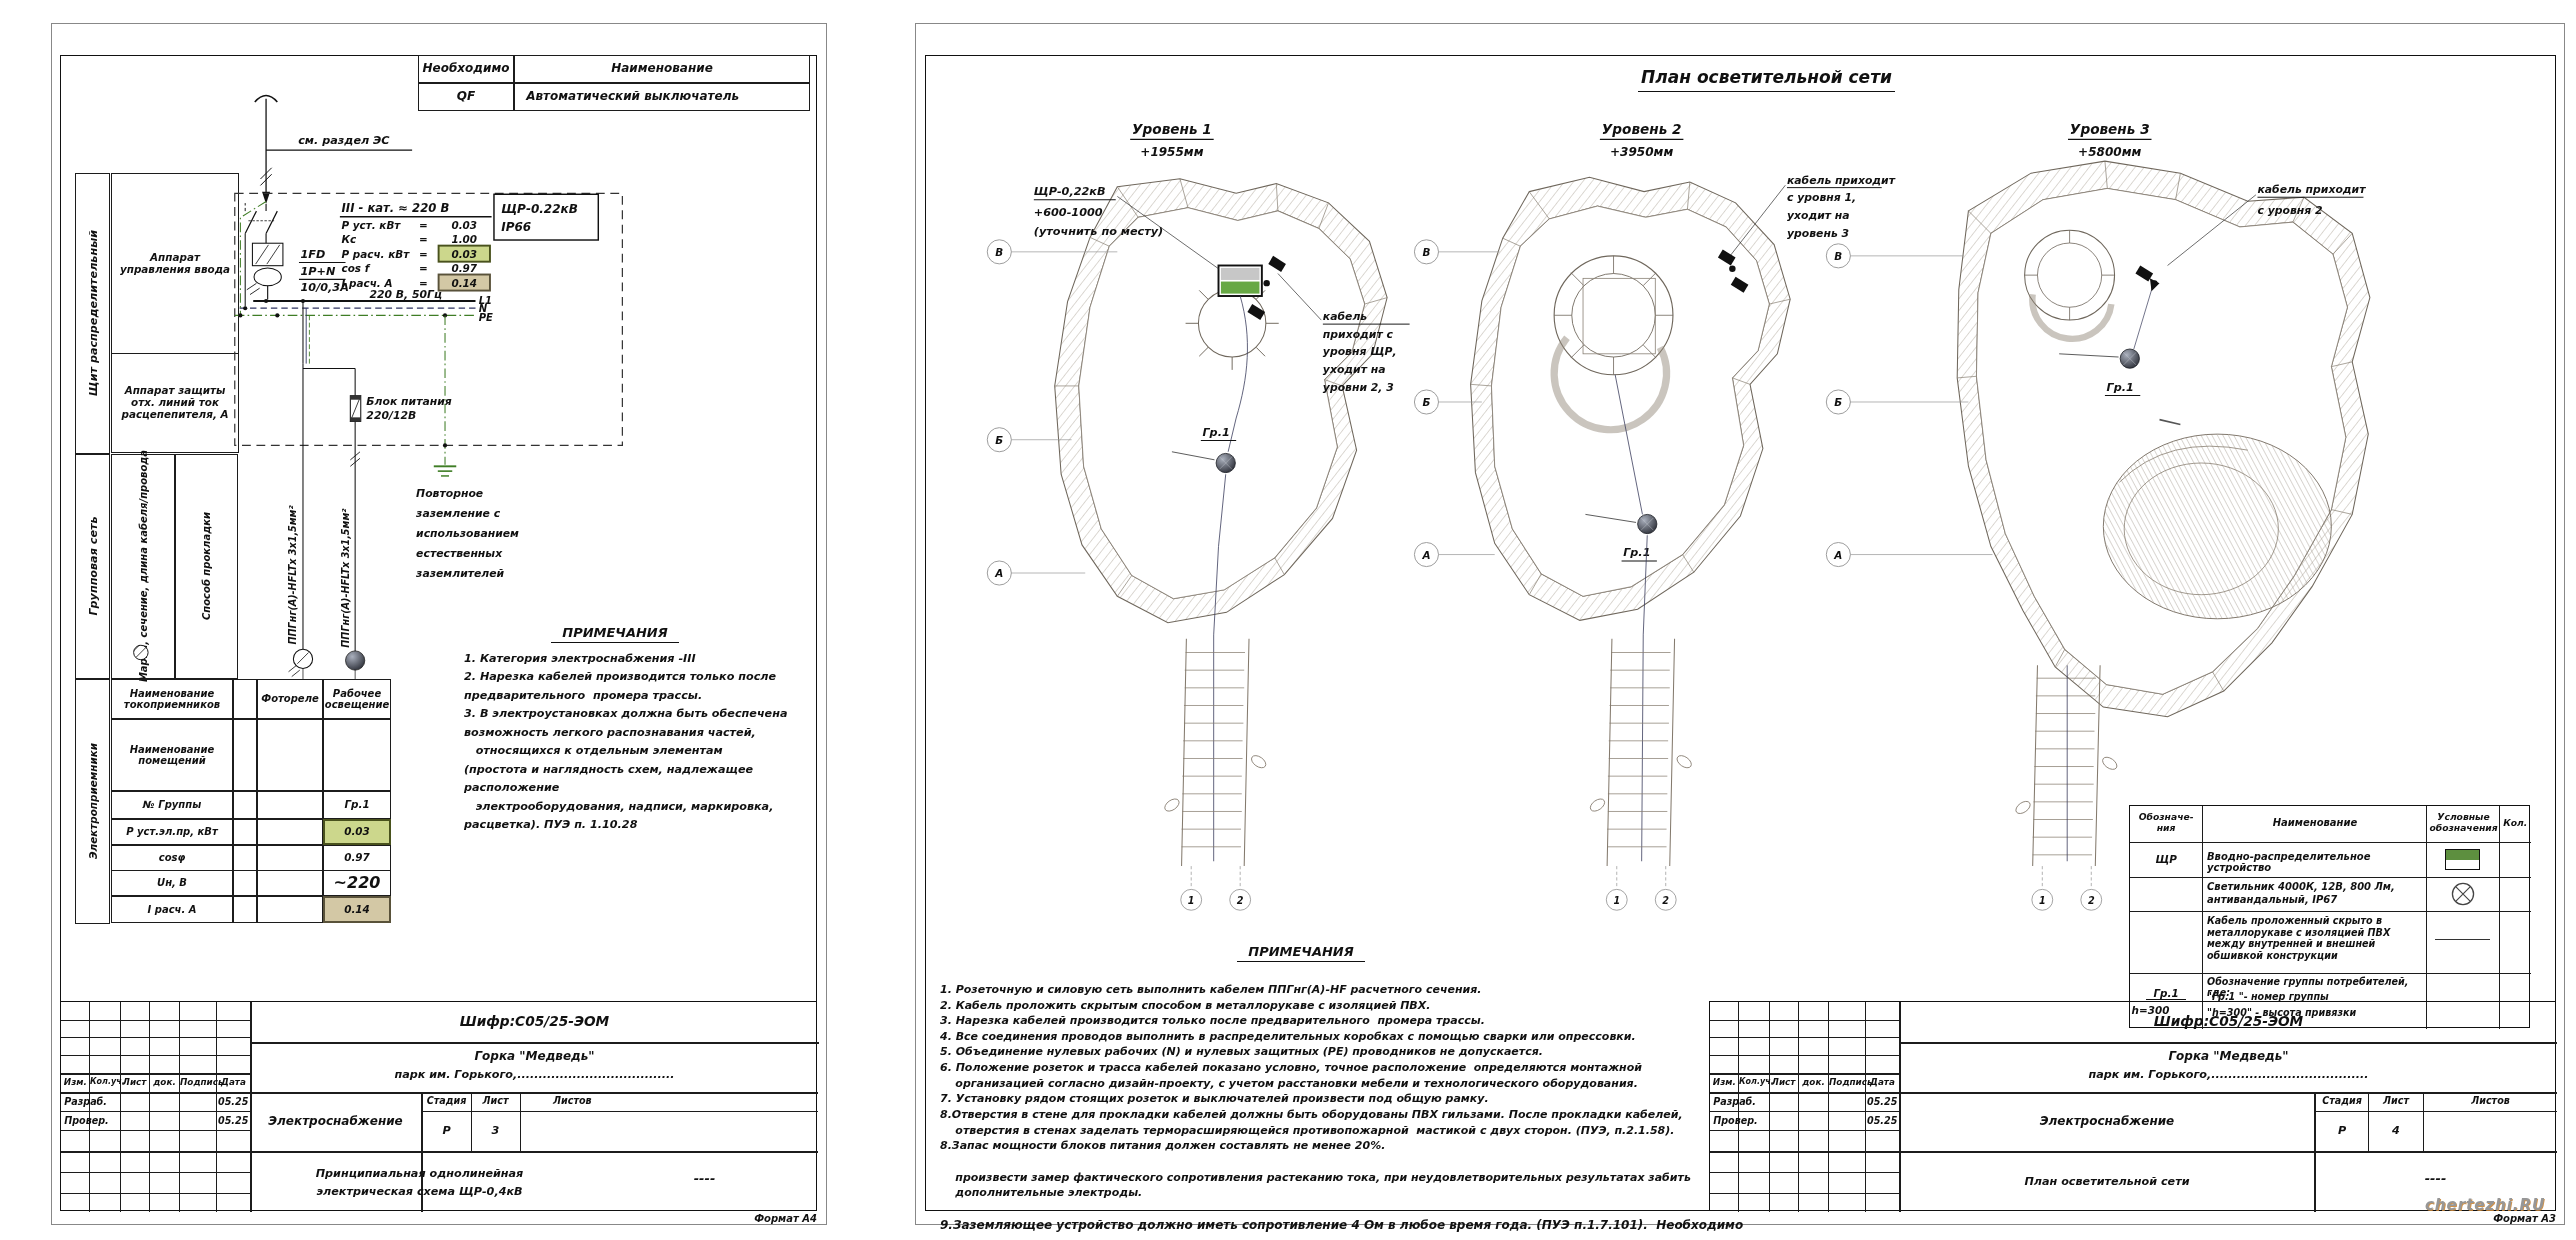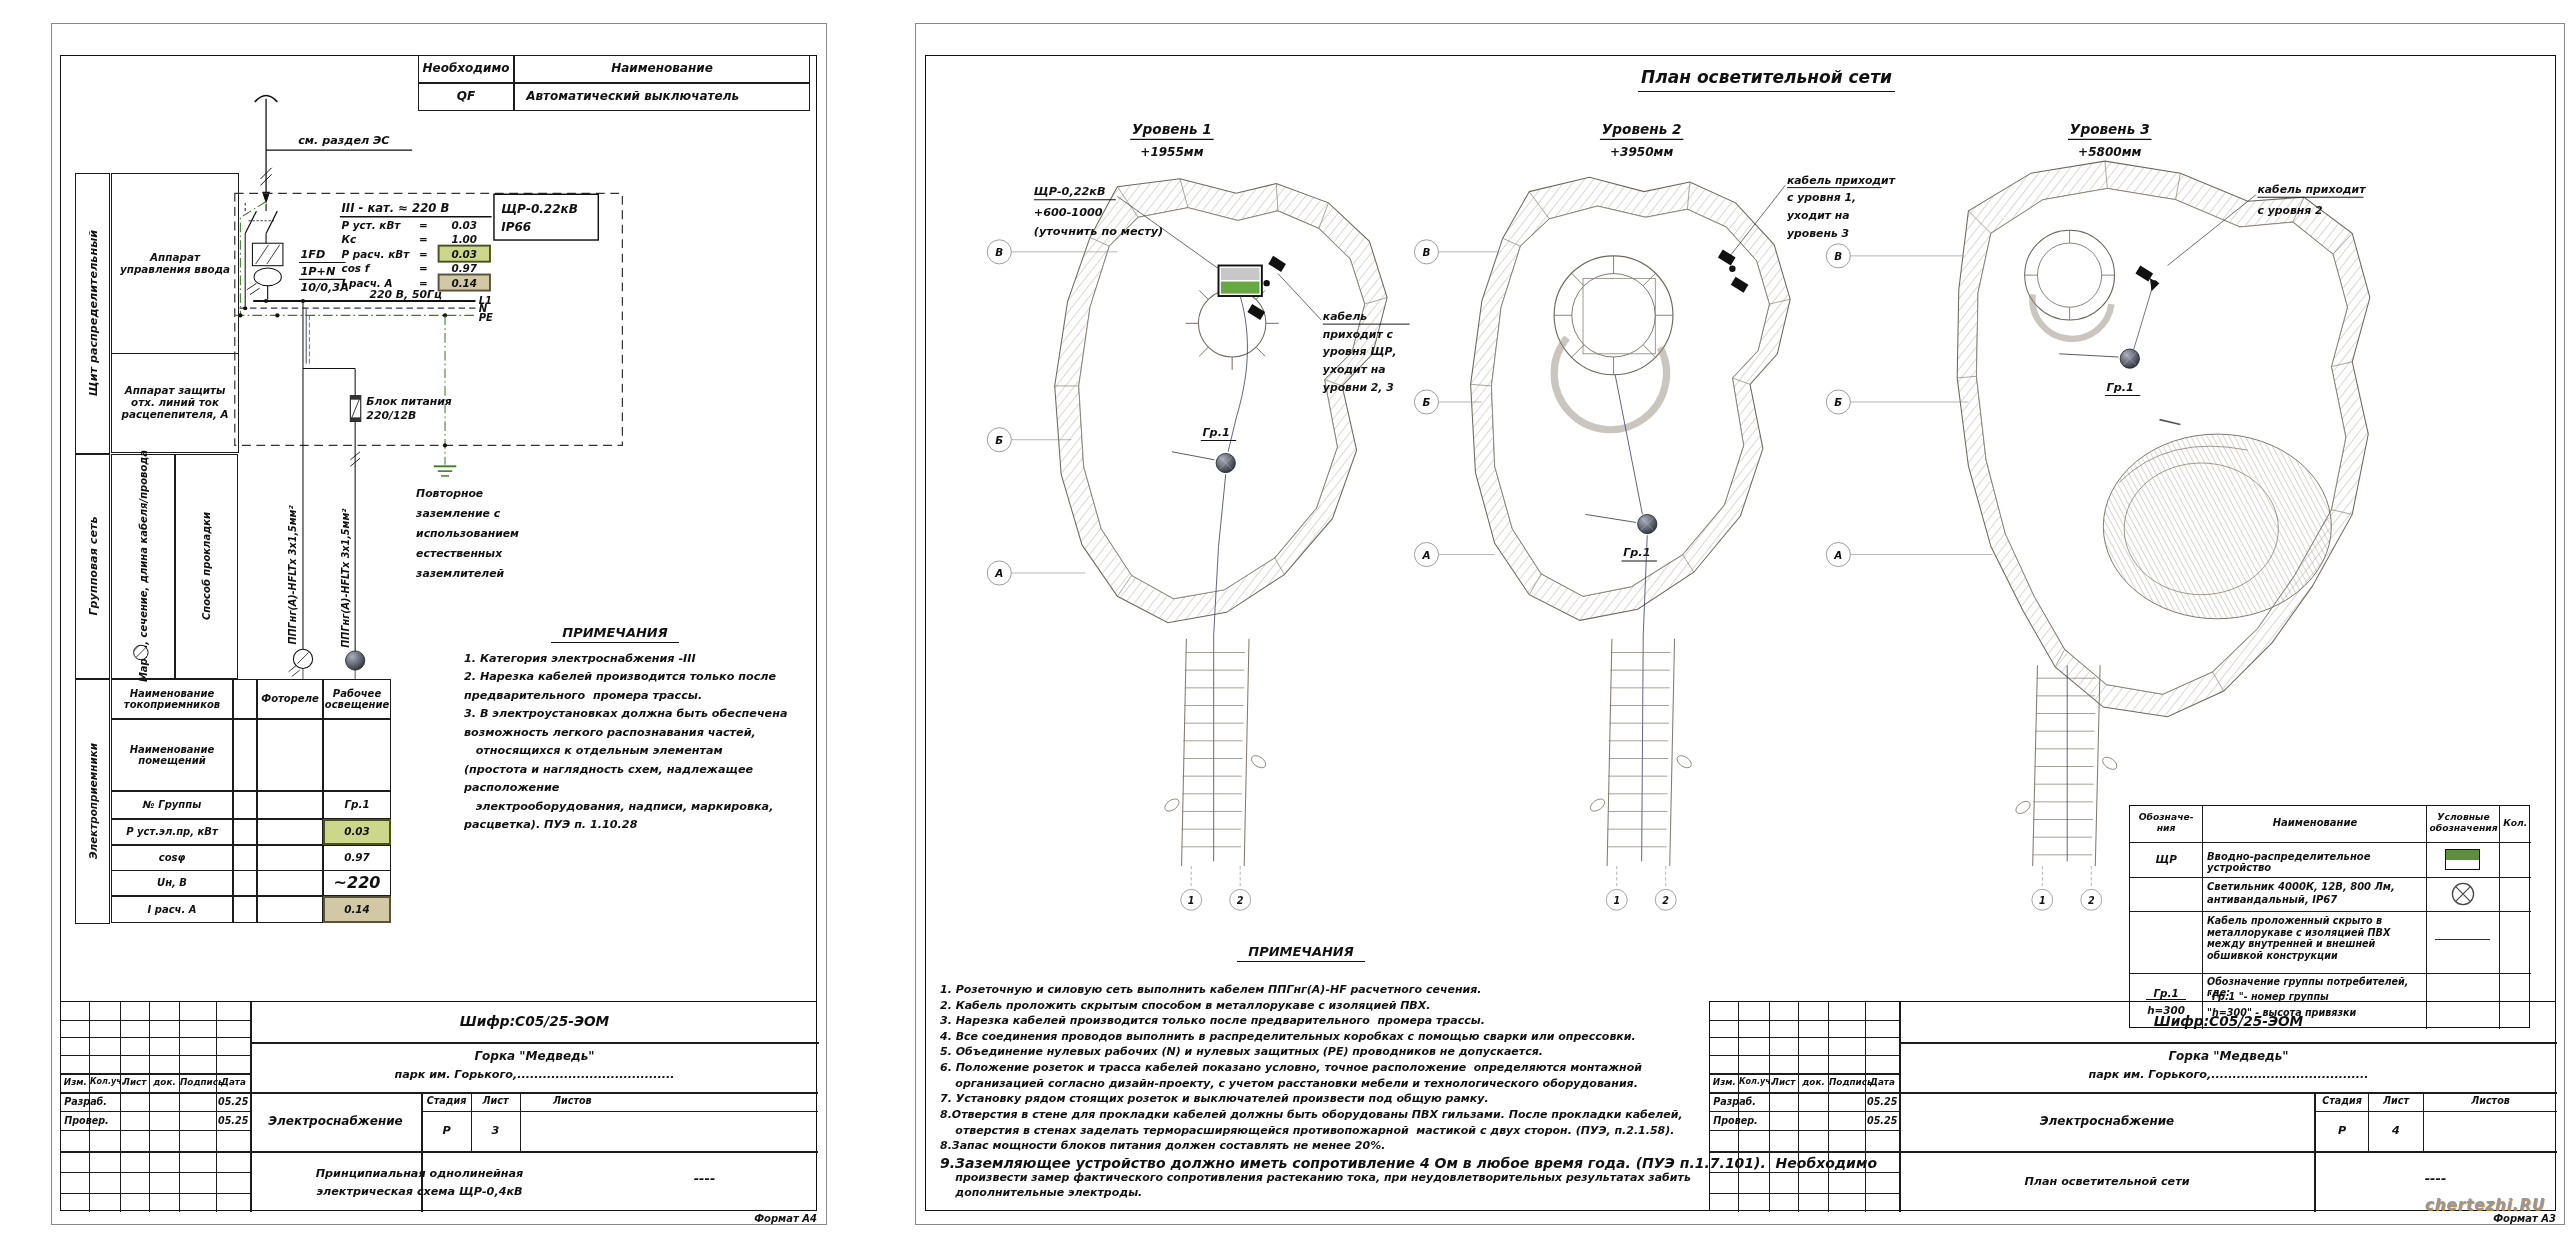--- a/index.html
+++ b/index.html
@@ -499,21 +499,21 @@
     <div class="l" style="left:0;top:167px;width:401px;height:1.1px;"></div>
     <span class="abs it" style="left:1.6px;top:4.8px;width:69px;text-align:center;font-size:9.2px;line-height:1.2;">Обозначе-ния</span>
     <span class="abs it" style="left:74px;top:11.2px;width:222px;text-align:center;font-size:10px;">Наименование</span>
     <span class="abs it" style="left:298px;top:4.8px;width:71px;text-align:center;font-size:9.2px;line-height:1.2;">Условные обозначения</span>
     <span class="abs it" style="left:370px;top:11.2px;width:30.5px;text-align:center;font-size:9.2px;">Кол.</span>
     <span class="abs it" style="left:1.6px;top:47px;width:69px;text-align:center;font-size:10.4px;">ЩР</span>
     <span class="abs it" style="left:77px;top:45px;width:217px;font-size:10px;">Вводно-распределительное устройство</span>
     <span class="abs it" style="left:77px;top:75px;width:217px;font-size:10px;line-height:1.25;">Светильник 4000К, 12В, 800 Лм, антивандальный, IP67</span>
     <span class="abs it" style="left:77px;top:109px;width:215px;font-size:9.6px;line-height:1.2;">Кабель проложенный скрыто в металлорукаве с изоляцией ПВХ между внутренней и внешней обшивкой конструкции</span>
     <span class="abs it" style="left:1.6px;top:181px;width:69px;text-align:center;font-size:10.4px;border-bottom:1.1px solid #111;margin-left:14.5px;margin-right:14.5px;width:40px;">Гр.1</span>
-    <span class="abs it" style="left:1.6px;top:198px;width:69px;text-align:center;font-size:10.4px;">h=300</span>
+    <span class="abs it" style="left:1.6px;top:198px;width:69px;font-size:10.4px;">h=300</span>
     <span class="abs it" style="left:77px;top:170px;width:217px;font-size:9.6px;">Обозначение группы потребителей, где:</span>
     <span class="abs it" style="left:77px;top:185px;width:217px;font-size:9.6px;text-decoration:underline;">"Гр.1 "- номер группы</span>
     <span class="abs it" style="left:77px;top:201px;width:217px;font-size:9.6px;">"h=300" - высота привязки</span>
 
     <div class="abs" style="left:315px;top:43px;width:35px;height:21px;border:1.9px solid #111;box-sizing:border-box;">
       <div style="height:50%;background:#5d8f3f;"></div>
         <div style="height:50%;background:#fff;"></div>
     </div>
     <svg class="abs" style="left:320px;top:75px;" width="26" height="26" viewBox="0 0 32 32">
       <circle cx="16" cy="16" r="13" fill="none" stroke="#444" stroke-width="1.6"></circle>
@@ -527,21 +527,21 @@
   <div class="noteline" style="left:940px;top:999px;font-size:11px;">2. Кабель проложить скрытым способом в металлорукаве с изоляцией ПВХ.</div>
   <div class="noteline" style="left:940px;top:1014px;font-size:11px;">3. Нарезка кабелей производится только после предварительного  промера трассы.</div>
   <div class="noteline" style="left:940px;top:1030px;font-size:11px;">4. Все соединения проводов выполнить в распределительных коробках с помощью сварки или опрессовки.</div>
   <div class="noteline" style="left:940px;top:1045px;font-size:11px;">5. Объединение нулевых рабочих (N) и нулевых защитных (РЕ) проводников не допускается.</div>
   <div class="noteline" style="left:940px;top:1061px;font-size:11px;">6. Положение розеток и трасса кабелей показано условно, точное расположение  определяются монтажной</div>
   <div class="noteline" style="left:940px;top:1077px;font-size:11px;">    организацией согласно дизайн-проекту, с учетом расстановки мебели и технологического оборудования.</div>
   <div class="noteline" style="left:940px;top:1092px;font-size:11px;">7. Установку рядом стоящих розеток и выключателей произвести под общую рамку.</div>
   <div class="noteline" style="left:940px;top:1108px;font-size:11px;">8.Отверстия в стене для прокладки кабелей должны быть оборудованы ПВХ гильзами. После прокладки кабелей,</div>
   <div class="noteline" style="left:940px;top:1124px;font-size:11px;">    отверстия в стенах заделать терморасширяющейся противопожарной  мастикой с двух сторон. (ПУЭ, п.2.1.58).</div>
   <div class="noteline" style="left:940px;top:1139px;font-size:11px;">8.Запас мощности блоков питания должен составлять не менее 20%.</div>
-  <div class="noteline" style="left:940px;top:1155px;font-size:14px;">9.Заземляющее устройство должно иметь сопротивление 4 Ом в любое время года. (ПУЭ п.1.7.101).  Необходимо</div>
+  <div class="noteline" style="left:940px;top:1218px;font-size:12px;">9.Заземляющее устройство должно иметь сопротивление 4 Ом в любое время года. (ПУЭ п.1.7.101).  Необходимо</div>
   <div class="noteline" style="left:940px;top:1171px;font-size:11px;">    произвести замер фактического сопротивления растеканию тока, при неудовлетворительных результатах забить</div>
   <div class="noteline" style="left:940px;top:1186px;font-size:11px;">    дополнительные электроды.</div>
 
   <div class="abs" style="left:1709px;top:1001px;width:847px;height:210px;border:1.8px solid #111;box-sizing:border-box;">
     <div class="l" style="left:28px;top:0;width:1.1px;height:210px;"></div>
     <div class="l" style="left:59px;top:0;width:1.1px;height:210px;"></div>
     <div class="l" style="left:88px;top:0;width:1.1px;height:210px;"></div>
     <div class="l" style="left:118px;top:0;width:1.1px;height:210px;"></div>
     <div class="l" style="left:155px;top:0;width:1.1px;height:210px;"></div>
     <div class="l" style="left:189px;top:0;width:1.6px;height:210px;"></div>

